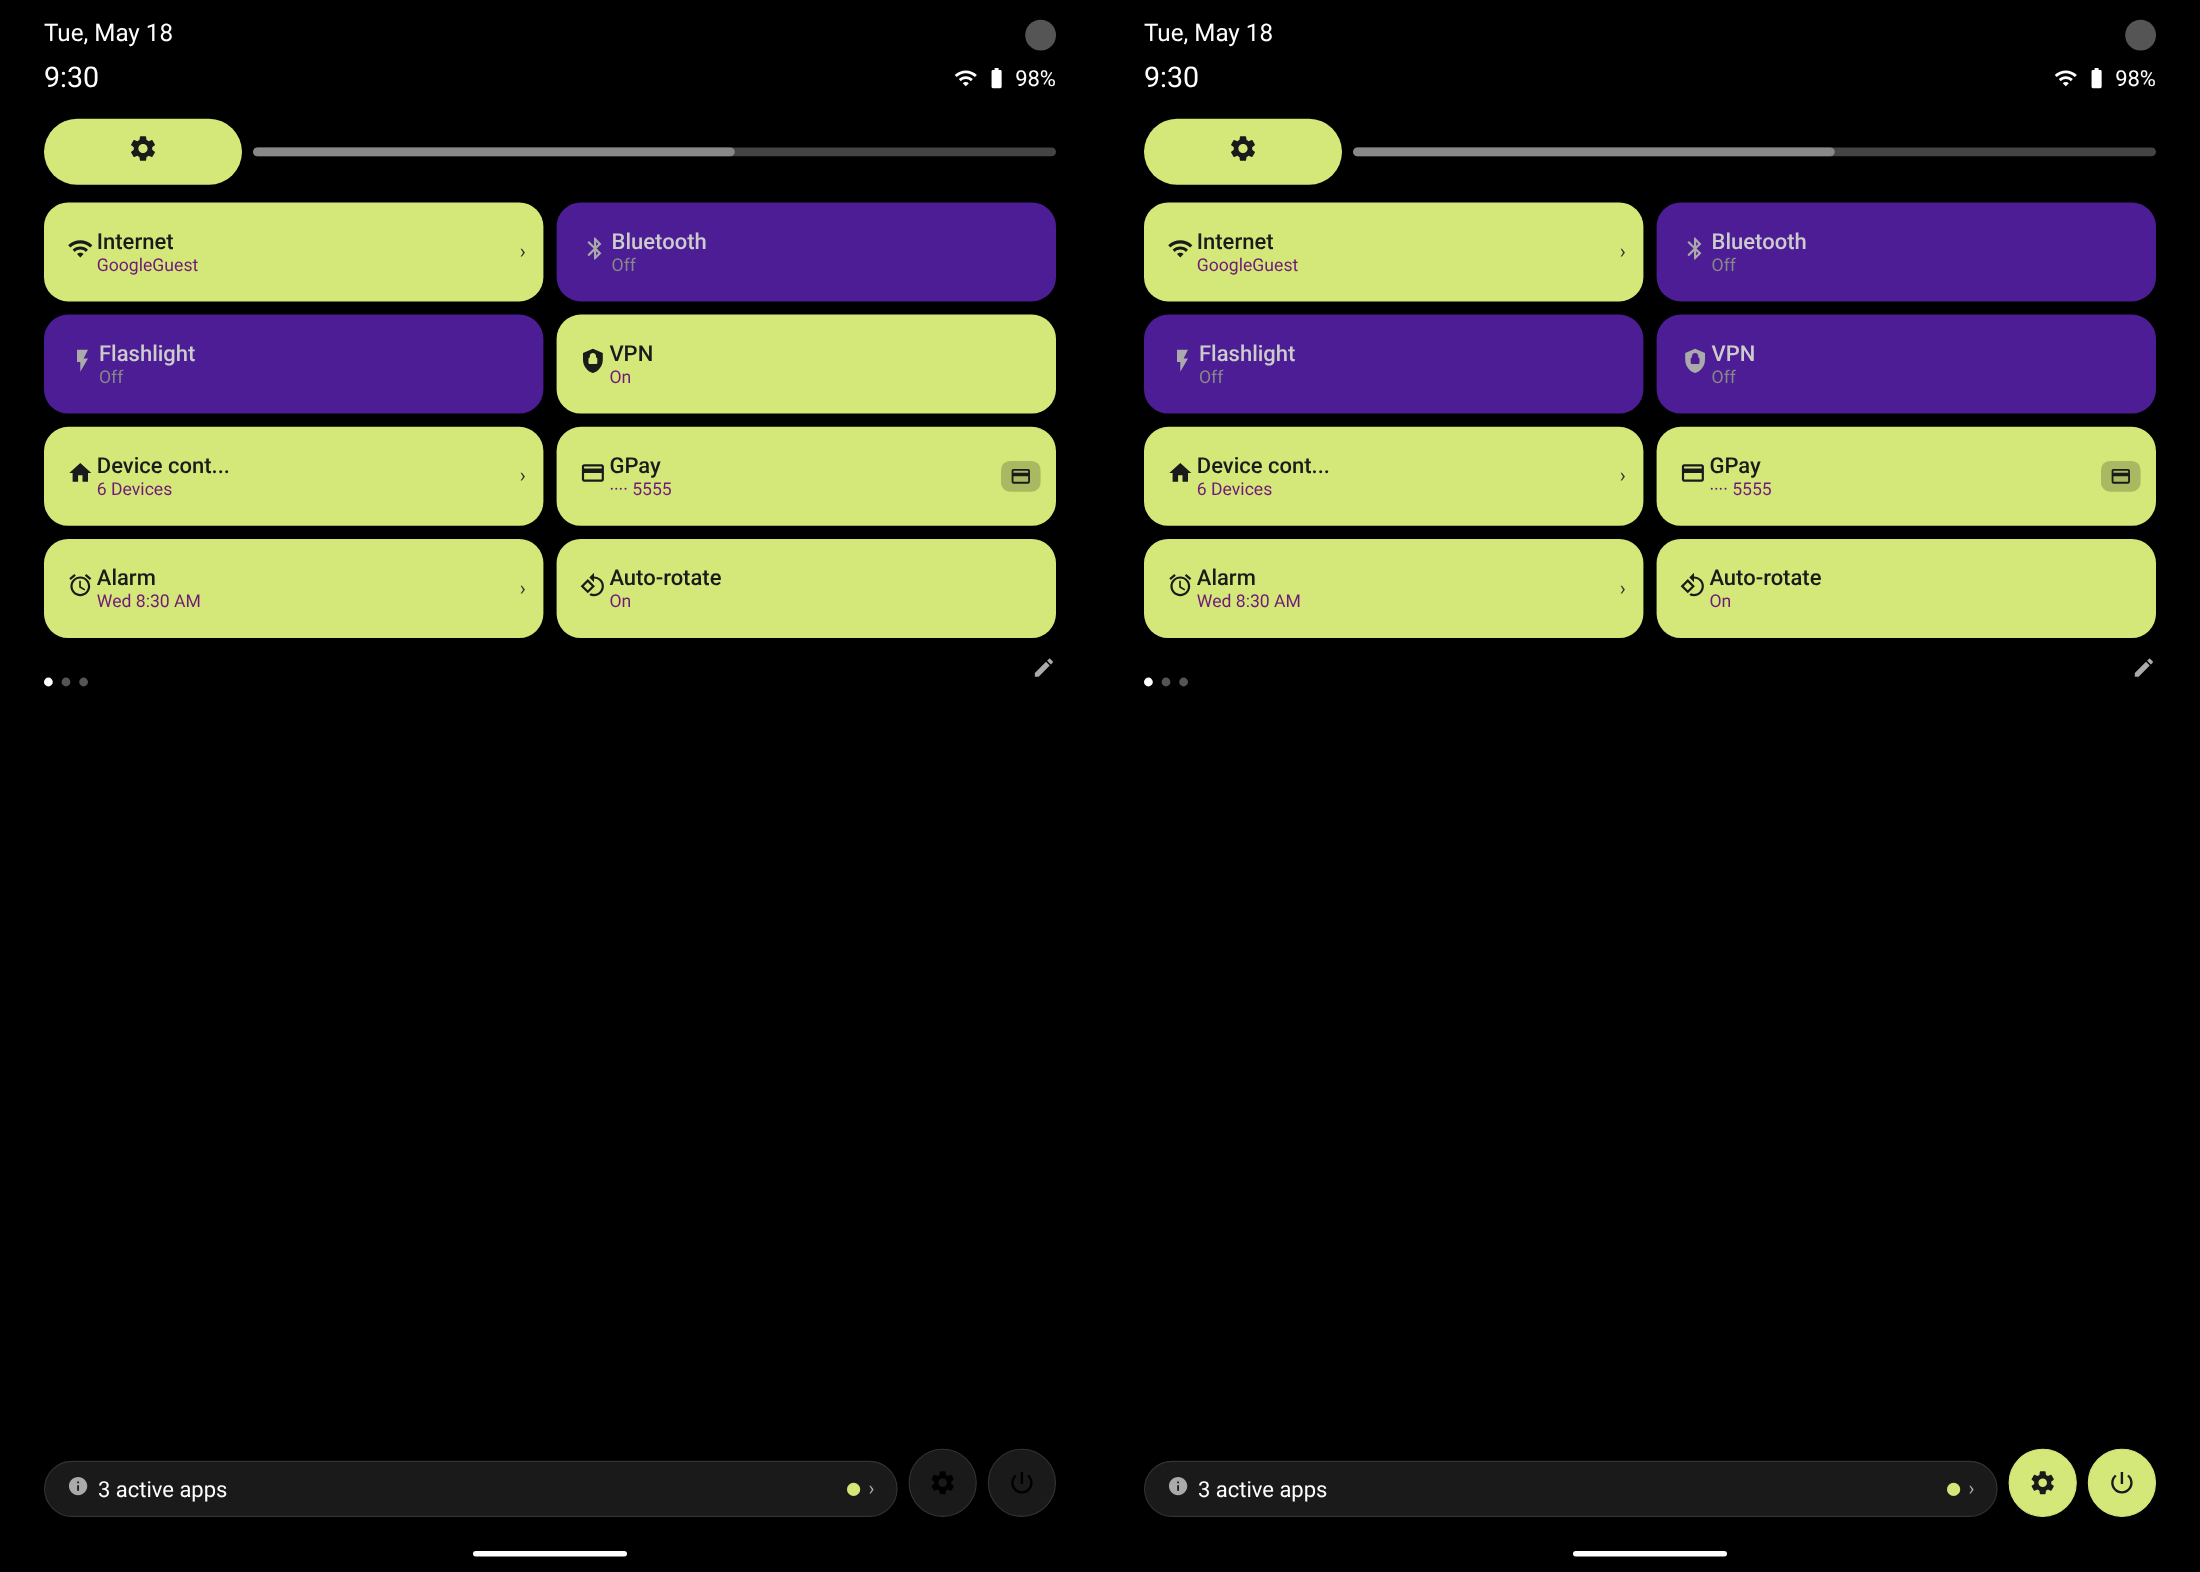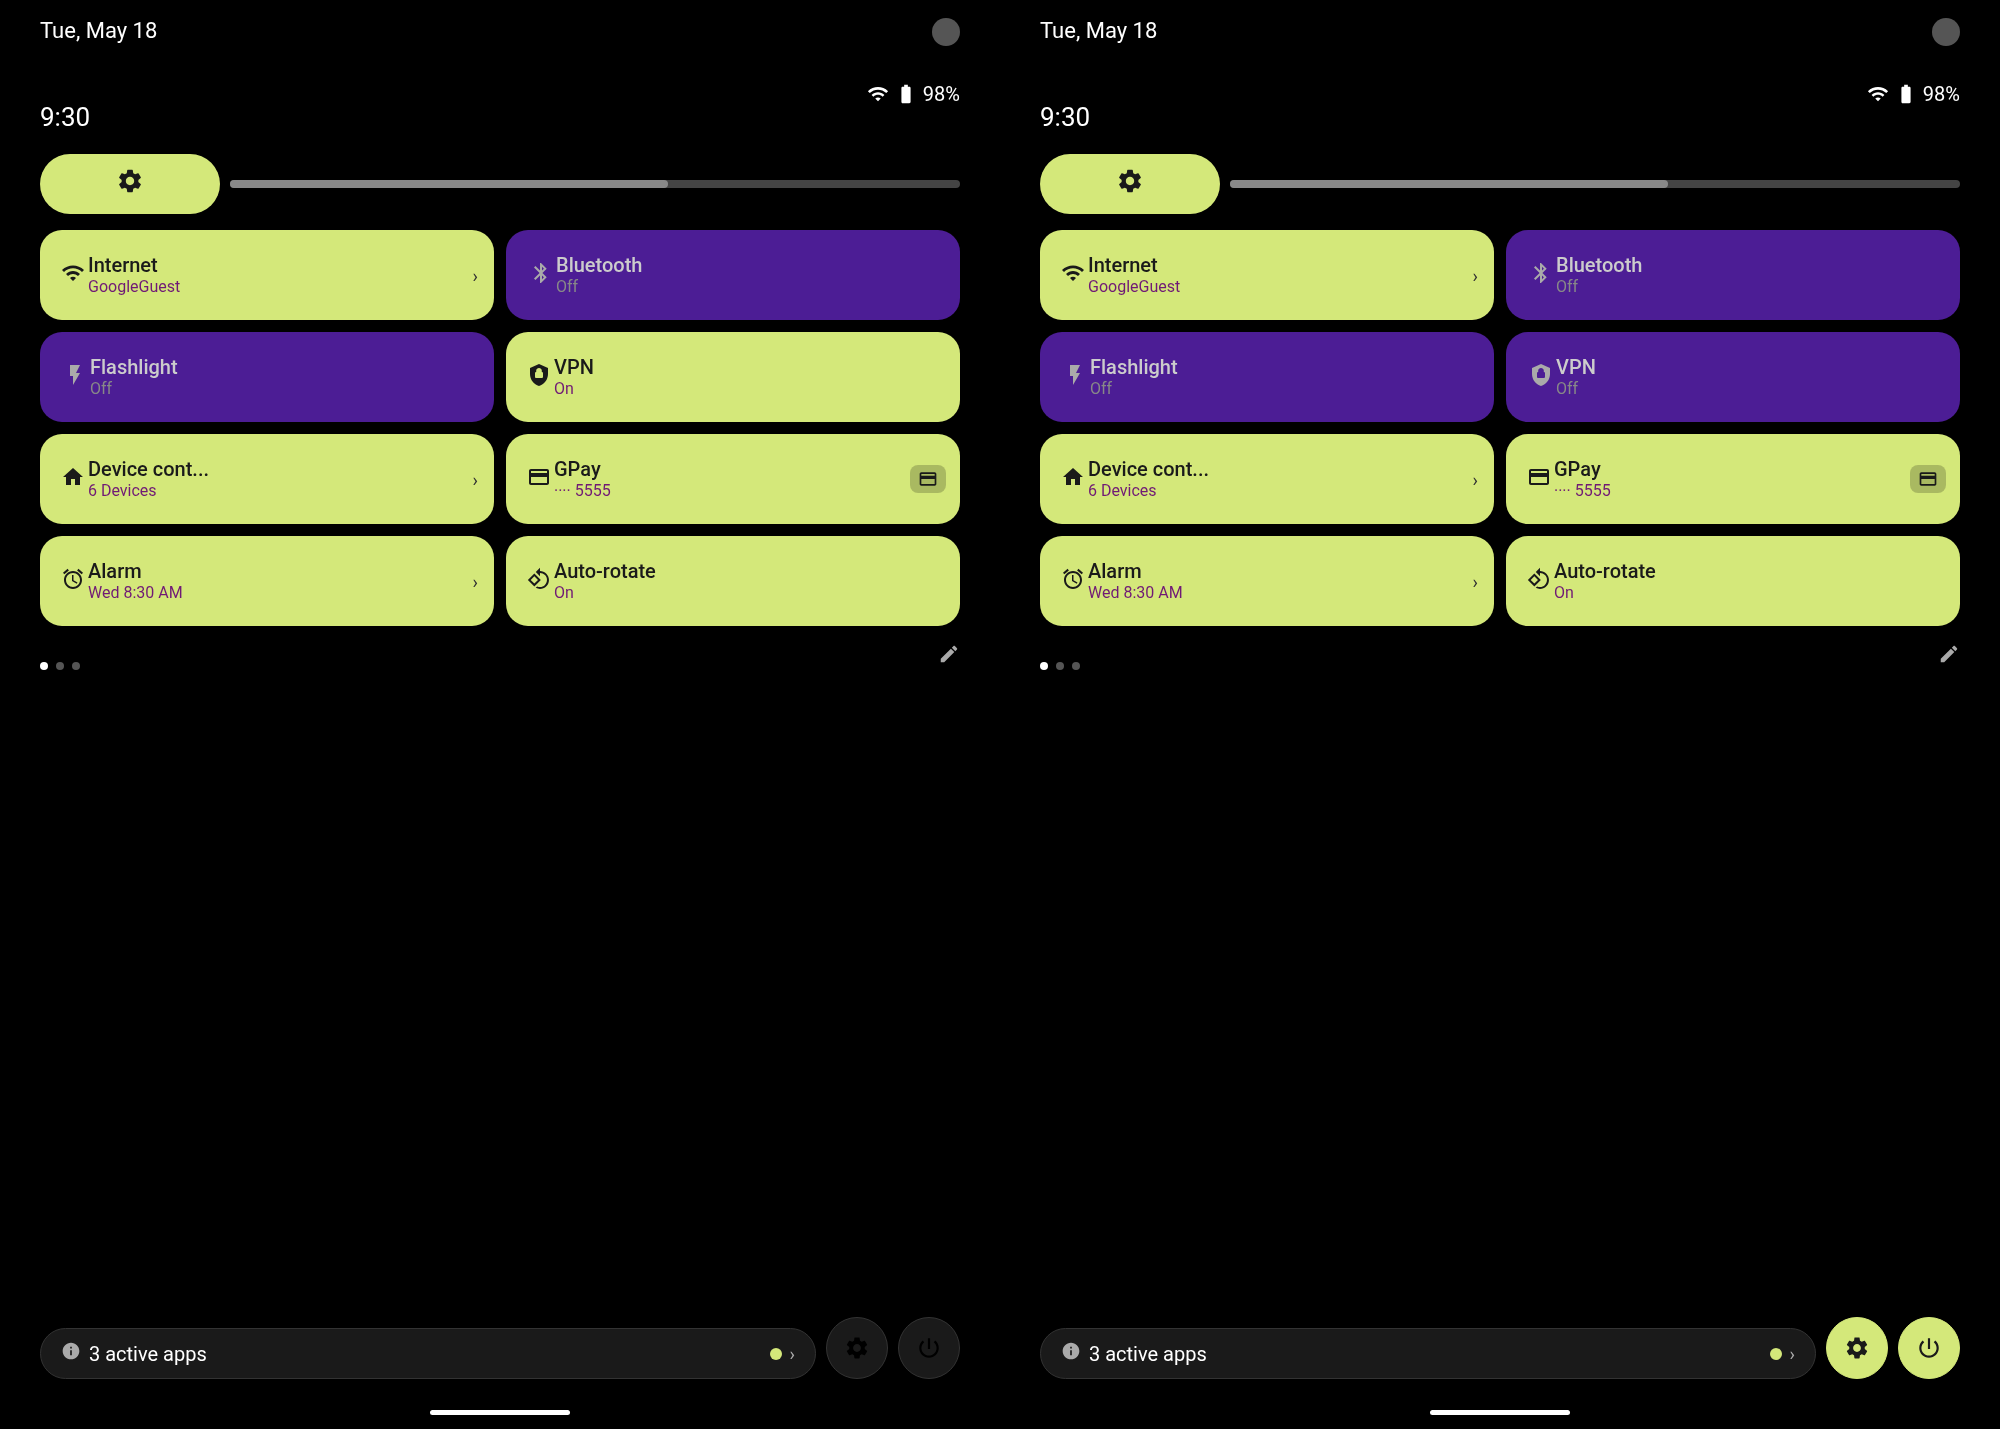--- a/index.html
+++ b/index.html
@@ -52,21 +52,20 @@
       width: 100%;
       padding: 10px 40px 0 40px;
       display: flex;
       justify-content: space-between;
       align-items: center;
     }
     .status-time {
       color: #fff;
       font-size: 26px;
       font-weight: 400;
-      margin-top: 46px;
     }
     .status-icons {
       display: flex;
       align-items: center;
       gap: 6px;
       color: #fff;
       font-size: 20px;
     }
     
     .brightness-row {

